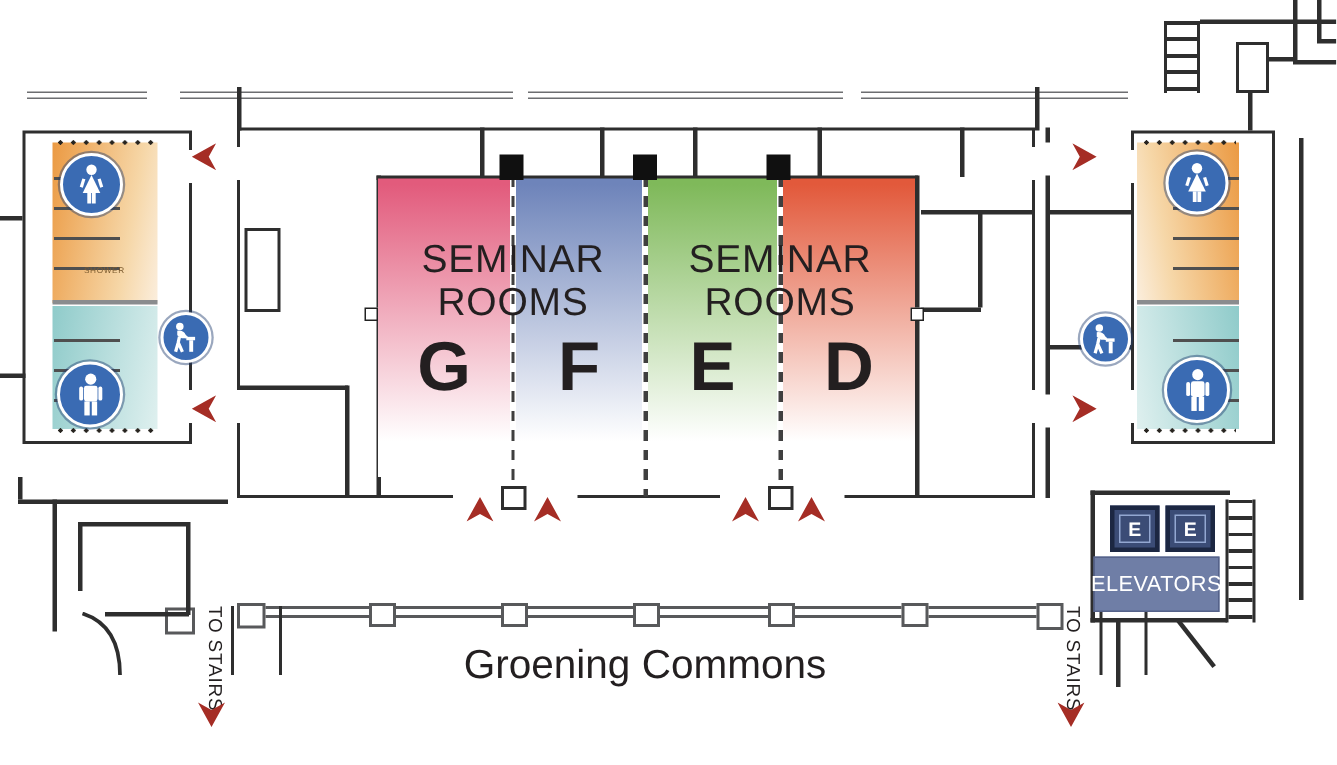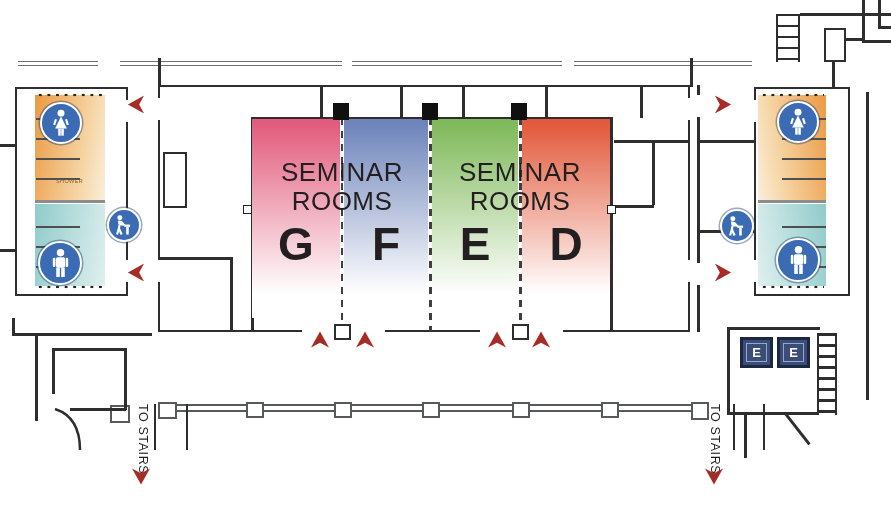--- a/index.html
+++ b/index.html
@@ -284,27 +284,29 @@
 
   <div class="w" style="left:733px;top:404px;width:2px;height:46px;"></div>
   <div class="w" style="left:763px;top:404px;width:2px;height:46px;"></div>
   <div class="vtext" style="left:722px;top:404px;">TO STAIRS</div>
   <div class="arr" style="left:705px;top:468px;">
       <svg viewBox="0 0 20 18" style="transform:rotate(180deg);">
         <polygon points="10,0 20,18 10,12.5 0,18" fill="#a52d25"></polygon>
       </svg>
     </div>
 
+  <div class="biglabel" style="left:280px;top:428px;width:300px;font-size:27px;color:#231f20;">Groening Commons</div>
 
   <div class="w" style="left:727px;top:327px;width:93px;height:2.5px;"></div>
   <div class="w" style="left:727px;top:327px;width:2.5px;height:88px;"></div>
   <div class="w" style="left:727px;top:412px;width:91px;height:2.5px;"></div>
   <div class="car" style="left:740px;top:337px;">
       <span class="carE">E</span>
     </div>
   <div class="car" style="left:777px;top:337px;">
       <span class="carE">E</span>
     </div>
+  <div class="epanel">ELEVATORS</div>
   <div class="ladder" style="left:817px;top:333px;width:20px;height:82px;"></div>
   <div class="w" style="left:744px;top:413px;width:2.5px;height:45px;"></div>
   <div class="w" style="left:786px;top:412px;width:40px;height:2.5px;transform:rotate(52deg);transform-origin:0 0;"></div>
 
 </div>
 
 </body></html>

